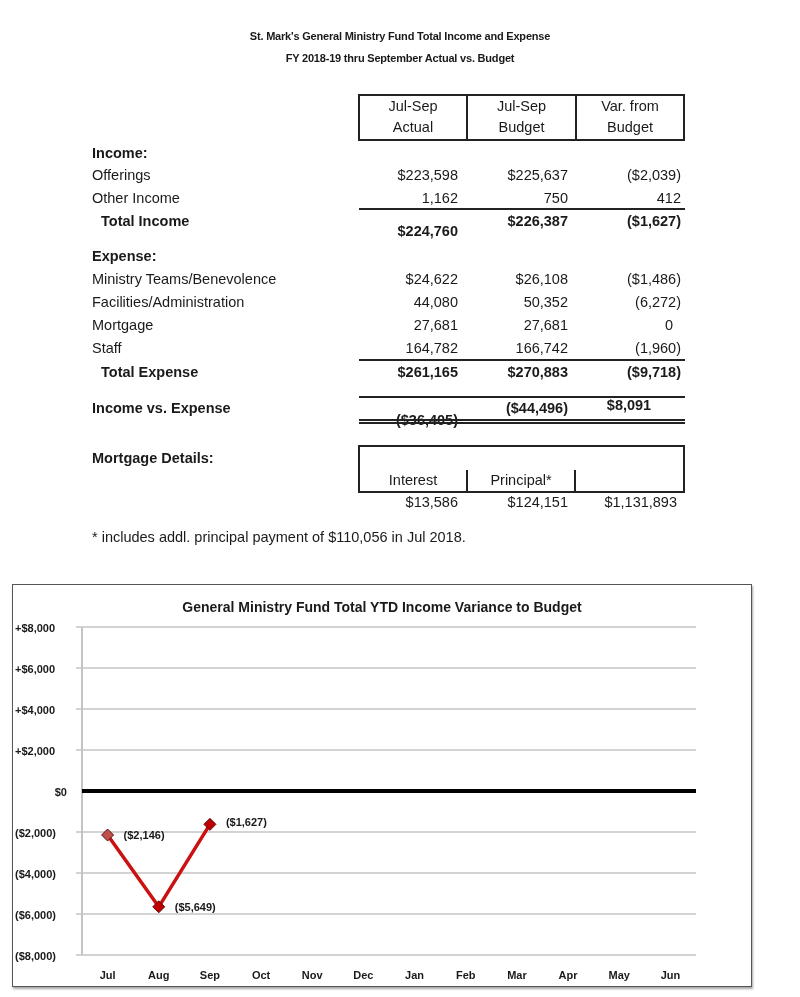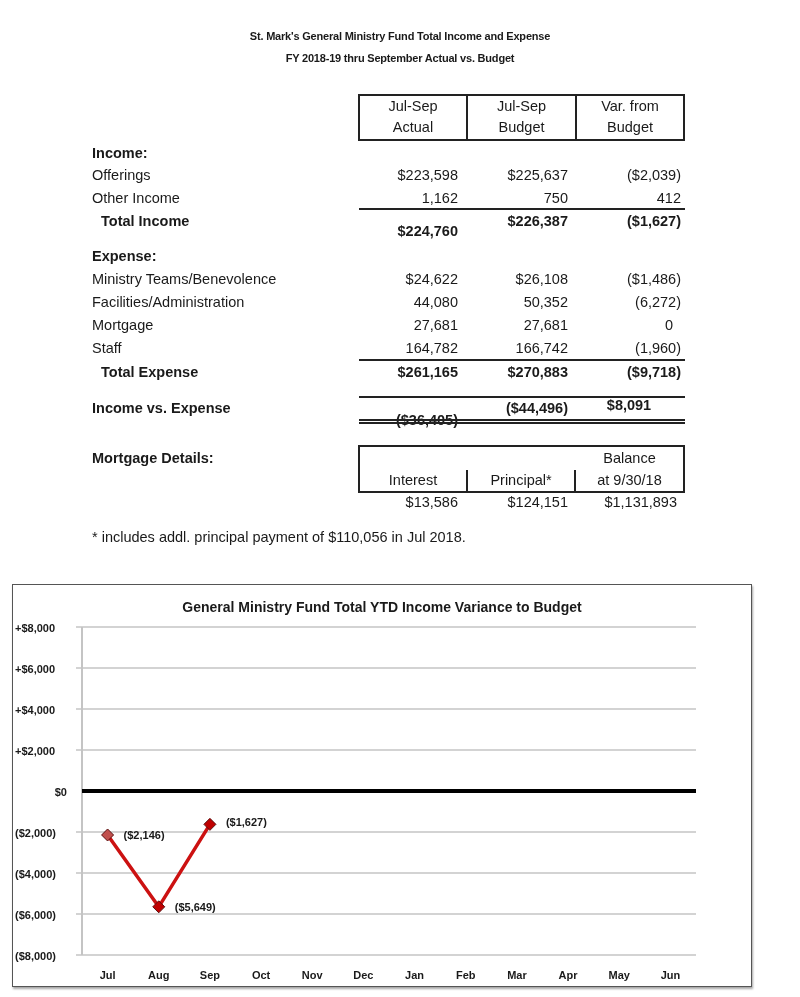--- a/index.html
+++ b/index.html
@@ -106,24 +106,20 @@
   <div class="abs num b c1" style="top:400px;margin-top:12px;">($36,405)</div>
   <div class="abs num b c2" style="top:400px;">($44,496)</div>
   <div class="abs num b c3" style="top:397px;text-align:center;">$8,091</div>
 </div>
 <div class="abs" style="left:359px; top:419px; width:326px; height:5px; border-top:2px solid #222; border-bottom:2px solid #222;"></div>
 
 <div class="abs lbl b" style="top:450px;">Mortgage Details:</div>
 <div class="abs mort" style="left:358px; top:445px; width:327px; height:48px;">
   <div class="abs" style="left:0; top:23px; width:108px; height:21px; border-right:2px solid #222; text-align:center; font-size:14.5px; line-height:21px;">Interest</div>
   <div class="abs" style="left:108px; top:23px; width:108px; height:21px; border-right:2px solid #222; text-align:center; font-size:14.5px; line-height:21px;">Principal*</div>
-  <div class="abs" style="left:216px; top:0; width:107px; text-align:center; font-size:14.5px; line-height:22px;">
-    <div>Balance</div>
-    <div>at 9/30/18</div>
-  </div>
 </div>
 <div class="abs num c1" style="top:494px;">$13,586</div>
 <div class="abs num c2" style="top:494px;">$124,151</div>
 <div class="abs num c3" style="top:494px; width:100px;">$1,131,893</div>
 
 <div class="abs" style="left:92px; top:529px; font-size:14.5px; white-space:nowrap;">* includes addl. principal payment of $110,056 in Jul 2018.</div>
 
 <div class="abs chart-box"></div>
 <svg class="abs" style="left:0; top:0;" width="800" height="997">
   <text id="chart-title" x="382" y="612" text-anchor="middle" font-size="14" font-weight="bold" fill="#1a1a1a">General Ministry Fund Total YTD Income Variance to Budget</text>

